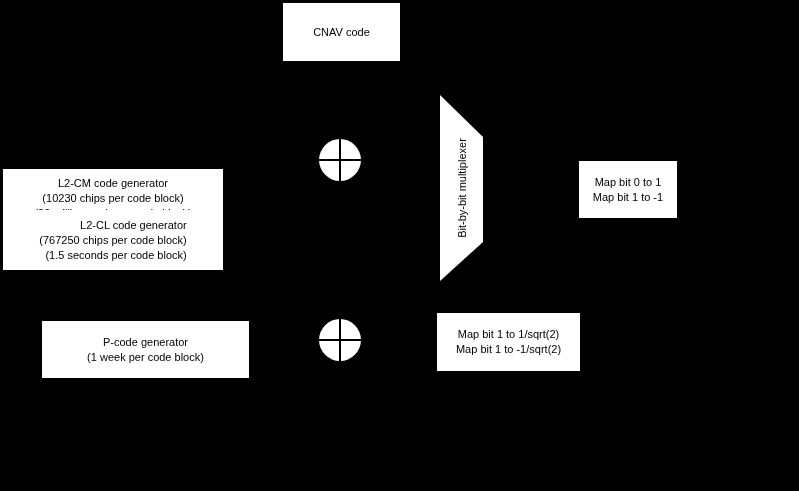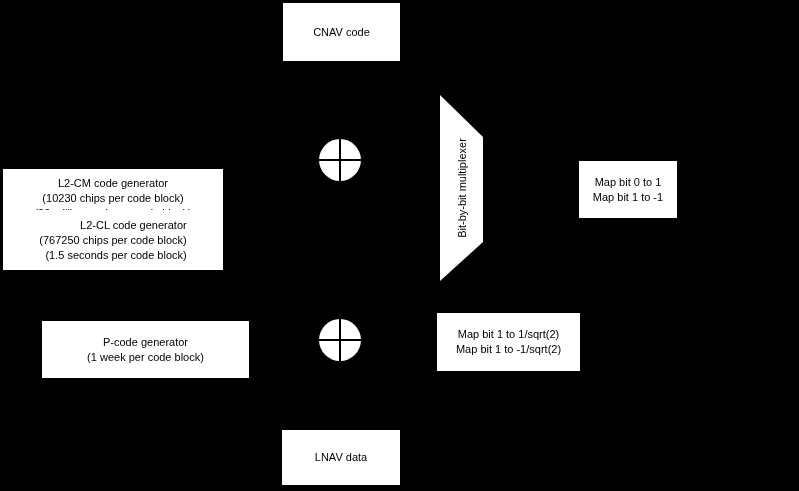--- a/index.html
+++ b/index.html
@@ -102,15 +102,14 @@
     </svg>
     <span class="mux-label">Bit-by-bit multiplexer</span>
   </div>
 
   <div class="node map-upper">Map bit 0 to 1
 Map bit 1 to -1</div>
 
   <div class="node map-lower">Map bit 1 to 1/sqrt(2)
 Map bit 1 to -1/sqrt(2)</div>
 
-  <div class="node lnav">LNAV data</div>
 
 </div>
 
 </body></html>

